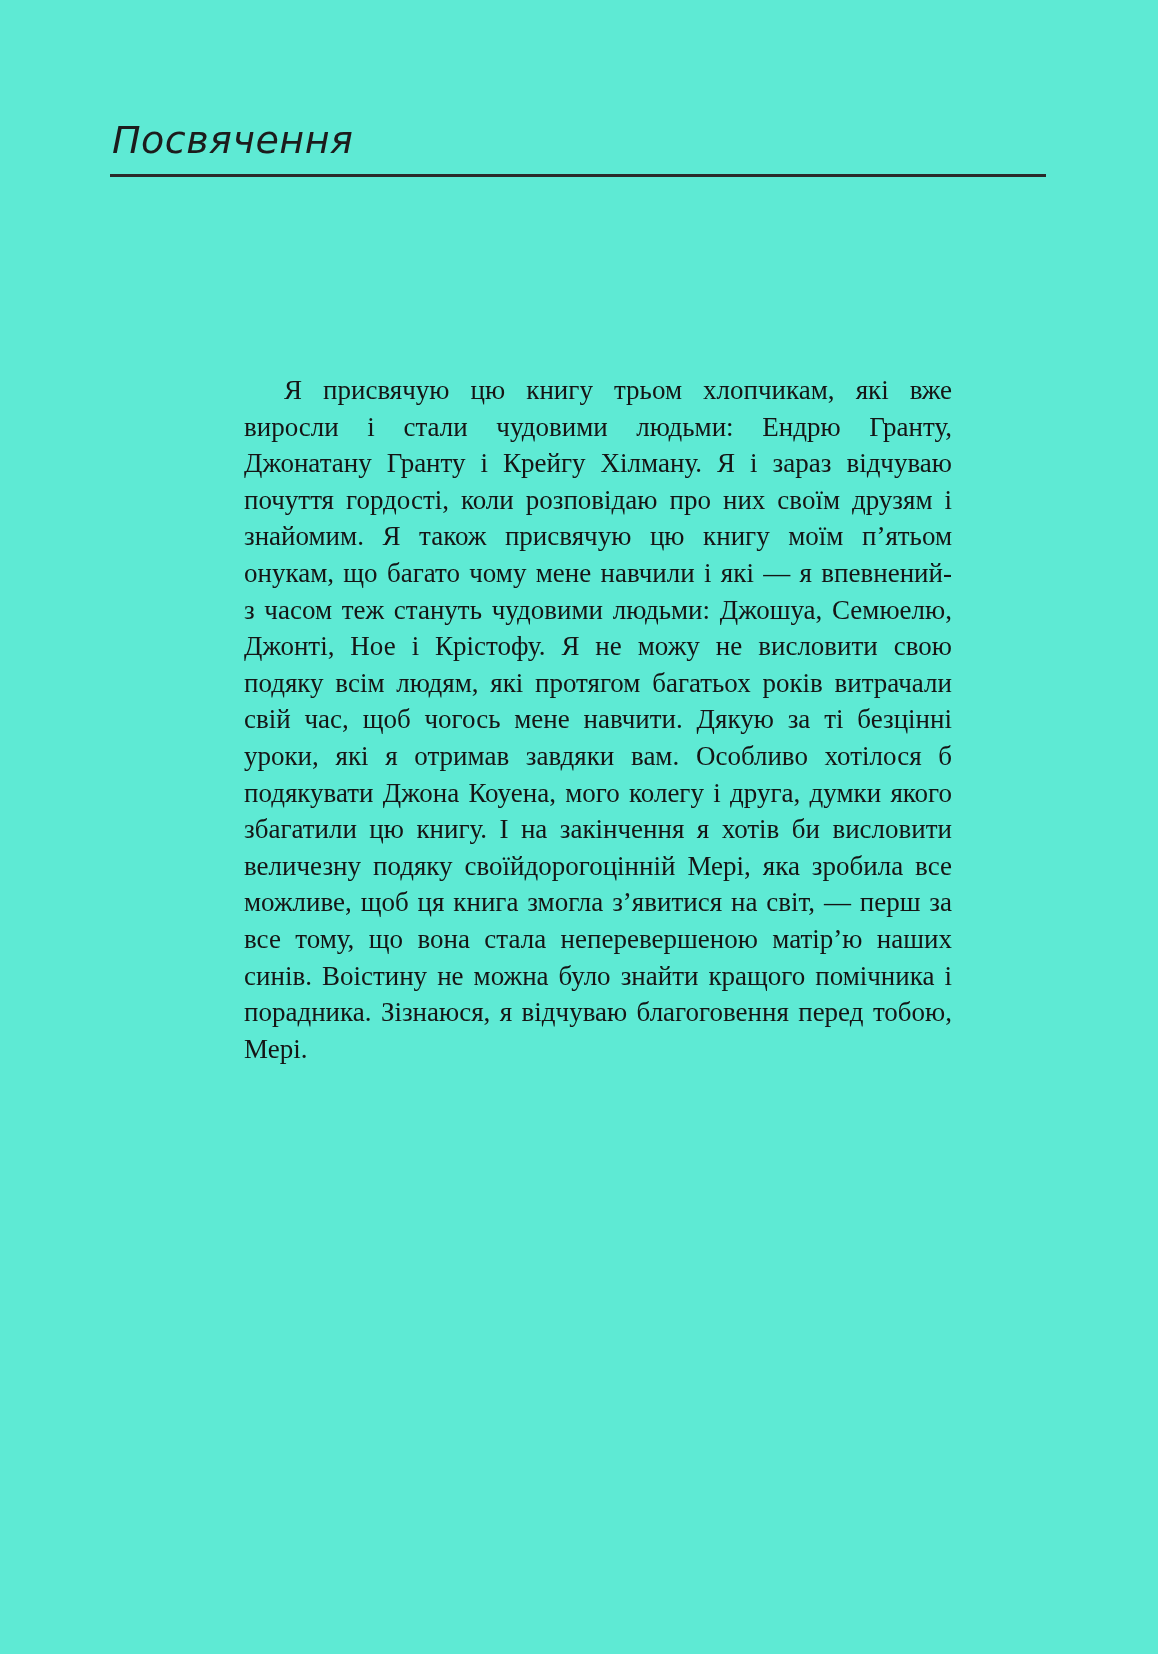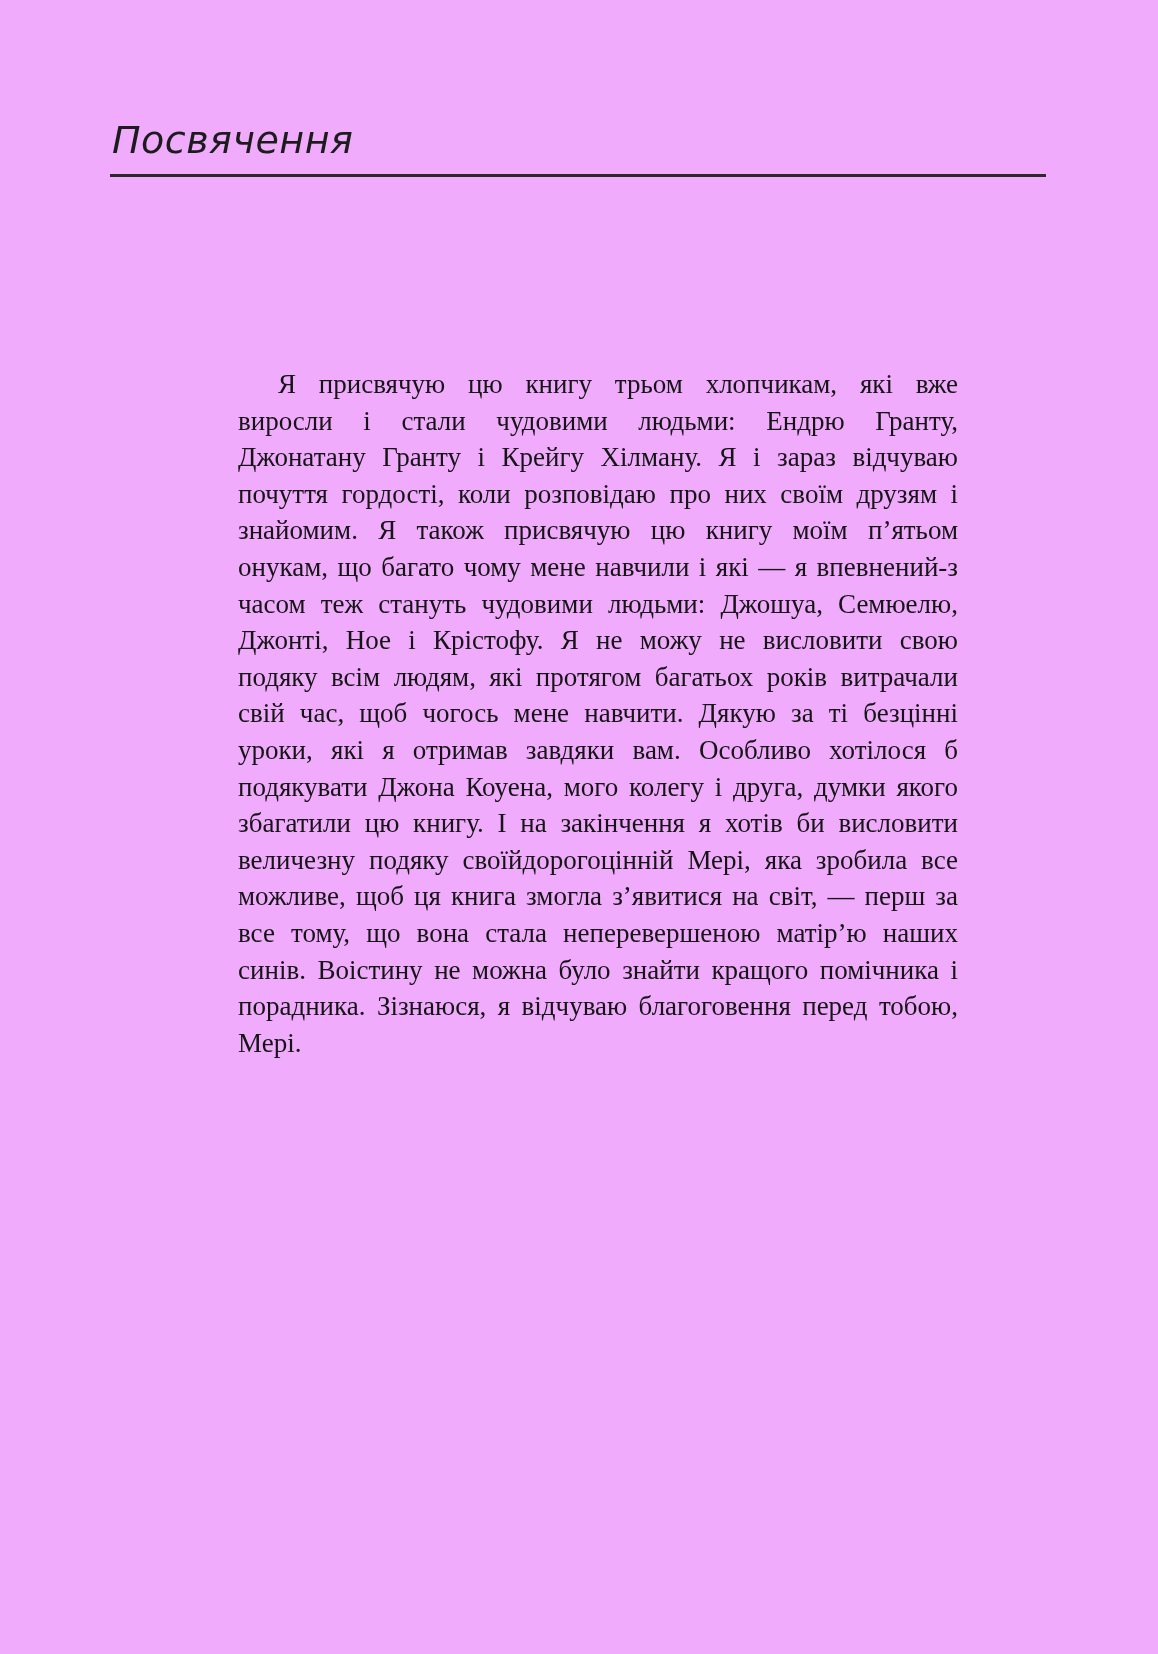--- a/index.html
+++ b/index.html
@@ -4,21 +4,21 @@
 <style>
   html, body {
     margin: 0;
     padding: 0;
     background: #ffffff;
   }
   .page {
     position: relative;
     width: 1158px;
     height: 1654px;
-    background: #f0abfc;
+    background: #5eead4;
     overflow: hidden;
     font-family: "Liberation Serif", serif;
     color: #1a1a1a;
   }
   .title {
     position: absolute;
     top: 118px;
     left: 112px;
     margin: 0;
     font-family: "DejaVu Sans", sans-serif;
@@ -38,21 +38,21 @@
     border-top: 3px solid #2a2a2a;
     margin: 0;
   }
   .body-block {
     position: absolute;
     top: 356px;
     left: 228px;
     width: 740px;
   }
   .para {
-    margin: 10px;
+    margin: 16px;
     font-family: "Liberation Serif", serif;
     font-size: 27px;
     line-height: 36.6px;
     text-align: justify;
     text-indent: 40px;
     text-justify: inter-word;
     word-spacing: 2px;
     color: #151515;
   }
 </style>

